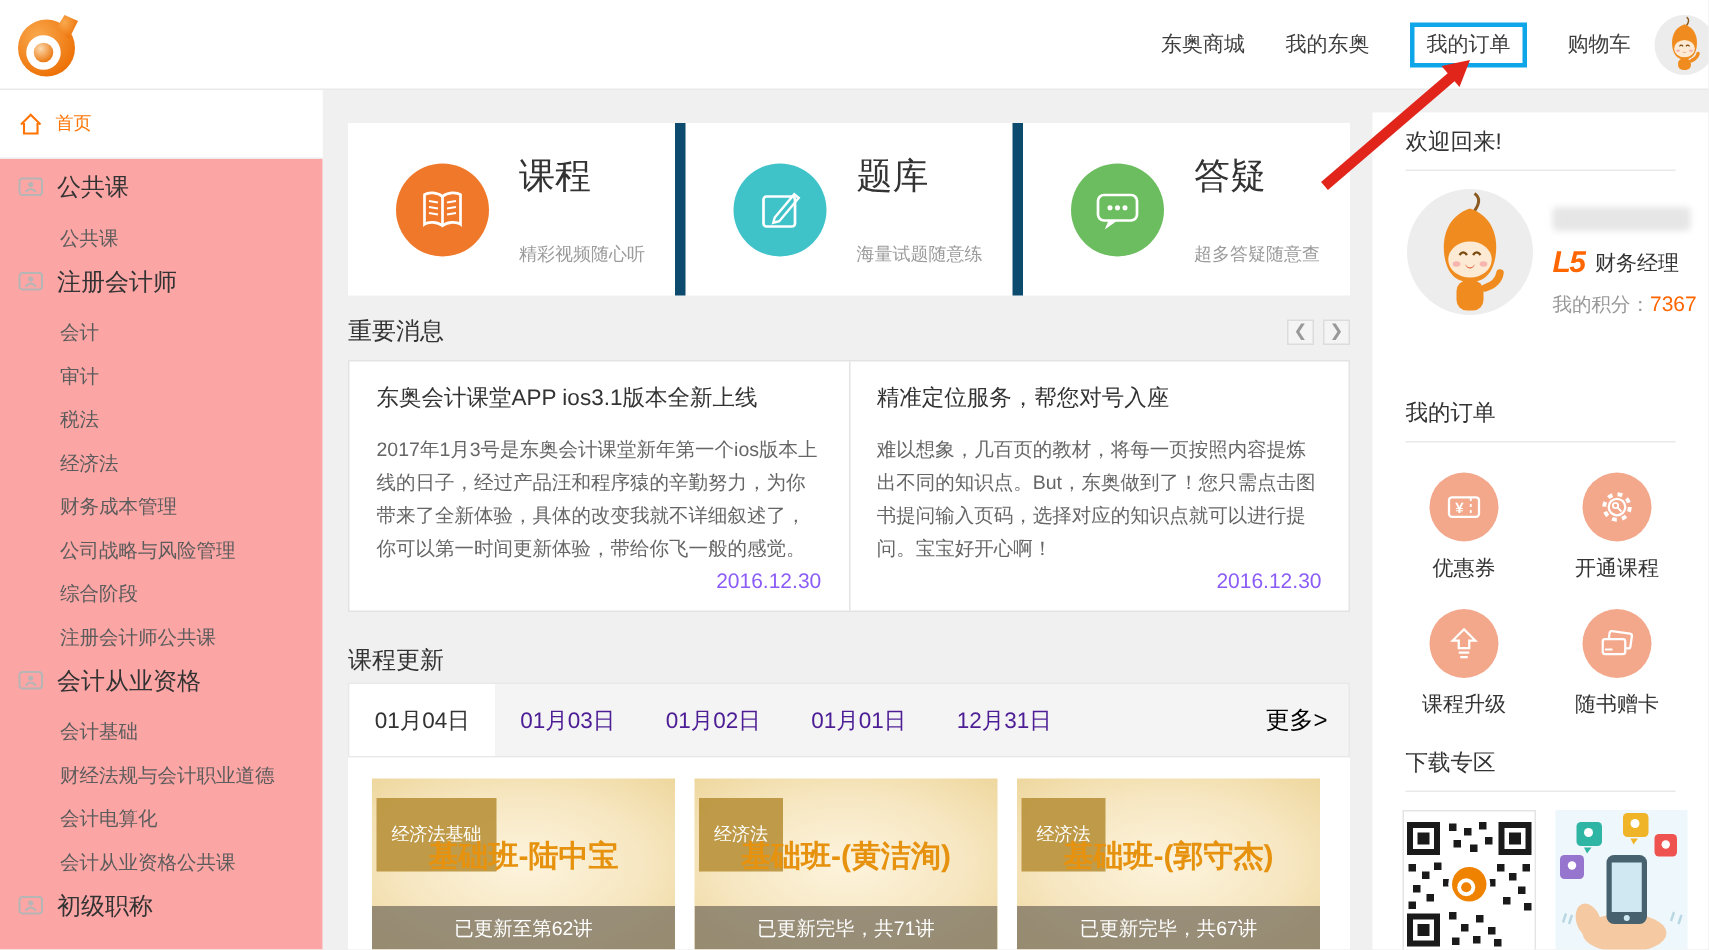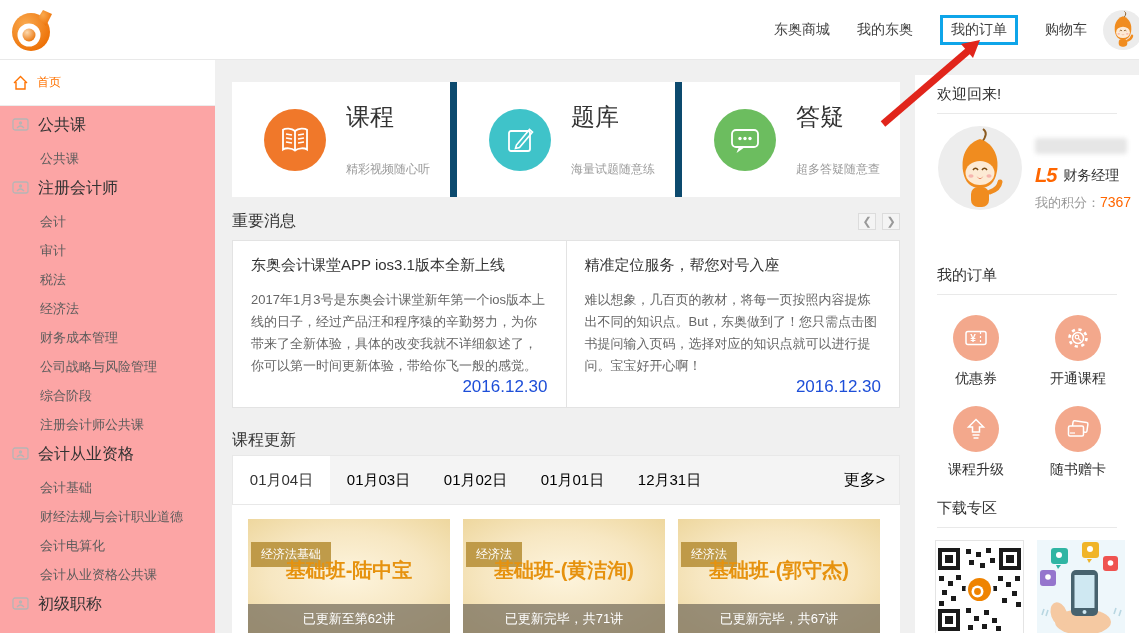--- a/index.html
+++ b/index.html
@@ -40,32 +40,32 @@
   .news-head { position:absolute; left:232px; top:211px; width:668px; display:flex; justify-content:space-between; align-items:center; }
   .blk-title { font-size:16px; color:#333; }
   .pager { display:flex; gap:6px; }
   .pg-btn { width:18px; height:17px; background:#f4f4f4; border:1px solid #dcdcdc; color:#999; font-size:11px; line-height:15px; text-align:center; cursor:pointer; }
 
   .news { position:absolute; left:232px; top:240px; width:668px; height:168px; background:#fff; border:1px solid #e3e3e3; display:flex; }
   .ncol { flex:1; padding:15px 18px 12px; display:flex; flex-direction:column; }
   .ncol + .ncol { border-left:1px solid #e3e3e3; }
   .n-title { font-size:15px; color:#333; margin-bottom:14px; cursor:pointer; }
   .n-body { font-size:13px; color:#666; line-height:1.7; flex:1; }
-  .n-date { font-size:17px; color:#1d4ed8; text-align:right; }
+  .n-date { font-size:14px; color:#8b5cf6; text-align:right; }
 
   .updates-head { position:absolute; left:232px; top:430px; }
   .tabs { position:absolute; left:232px; top:455px; width:668px; height:50px; background:#f4f4f4; border:1px solid #e8e8e8; display:flex; align-items:stretch; }
-  .tab { width:97px; display:flex; align-items:center; justify-content:center; font-size:15px; color:#000000; cursor:pointer; }
+  .tab { width:97px; display:flex; align-items:center; justify-content:center; font-size:15px; color:#4c1d95; cursor:pointer; }
   .tab.active { background:#fff; color:#333; }
   .more-link { margin-left:auto; align-self:center; padding-right:14px; font-size:16px; color:#000000; cursor:pointer; }
 
   .cards { position:absolute; left:232px; top:505px; width:668px; height:128px; background:#fff; }
   .ccard { position:absolute; top:14px; width:202px; height:114px; cursor:pointer; overflow:hidden;
            background:radial-gradient(ellipse at center, #fdf4dd 0%, #f7e7c2 55%, #eed79e 100%); }
-  .ccard .badge { position:absolute; left:3px; top:23px; background:rgba(186,149,64,.93); color:#fff; font-size:12px; padding:4px 10px; }
+  .ccard .badge { position:absolute; left:3px; top:13px; background:rgba(186,149,64,.93); color:#fff; font-size:12px; padding:16px 10px; }
   .ccard .ctitle { position:absolute; left:0; right:0; top:38px; text-align:center; font-size:20px; font-weight:bold; color:#e6920e; }
   .ccard .cfoot { position:absolute; left:0; right:0; bottom:0; height:29px; line-height:29px; text-align:center; background:rgba(125,117,99,.78); color:#fff; font-size:13px; }
 
   
   .rpanel { position:absolute; left:915px; top:75px; width:224px; height:558px; background:#fff; }
   .r-title { margin:0 22px; padding:10px 0 9px; border-bottom:1px solid #e9e9e9; font-size:15px; color:#333; }
   .profile { position:relative; height:142px; }
   .avatar-big { position:absolute; left:23px; top:12px; width:84px; height:84px; border-radius:50%; background:#ededed; overflow:hidden; }
   .blur-name { position:absolute; left:120px; top:24px; width:92px; height:16px; background:#e6e6e6; border-radius:3px; filter:blur(2px); }
   .level-row { position:absolute; left:120px; top:50px; display:flex; align-items:center; }

